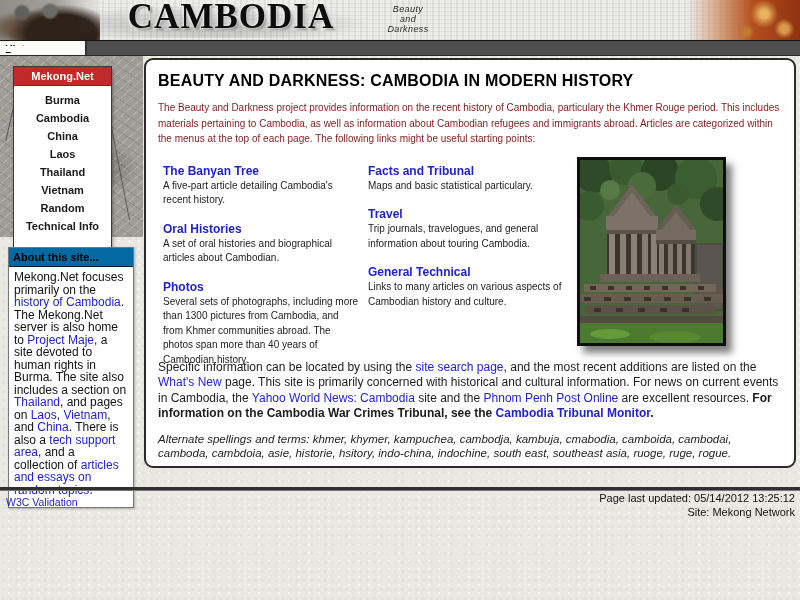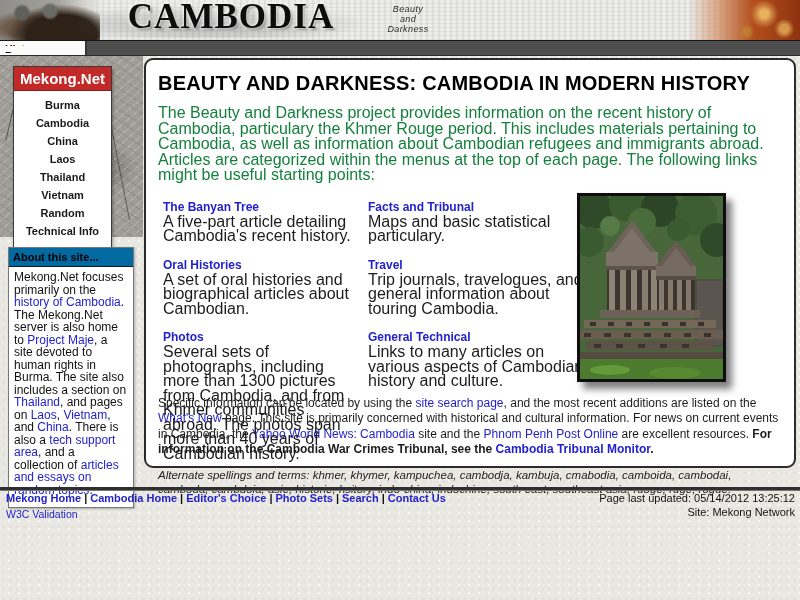--- a/index.html
+++ b/index.html
@@ -88,21 +88,21 @@
   }
   .stone-texture::after {
     content:""; position:absolute; left:120px; top:70px; width:1px; height:95px;
     background:rgba(35,35,35,0.5); transform:rotate(-11deg);
   }
   .menu-box {
     position:absolute; left:13px; top:66px; width:97px;
     background:#fff; border:1px solid #3a3a3a; box-shadow:1px 2px 3px rgba(0,0,0,0.35);
   }
   .menu-head {
-    background:#c12a28; color:#fff; font-weight:bold; font-size:15px;
+    background:#c12a28; color:#fff; font-weight:bold; font-size:11px;
     text-align:center; padding:3px 0; border-bottom:1px solid #8a1d1b;
   }
   .menu-list { padding:5px 0 20px; }
   .menu-item {
     display:block; text-align:center; font-weight:bold; font-size:11px;
     color:#1a1a1a; line-height:18px;
   }
   .about-box {
     position:absolute; left:8px; top:247px; width:124px;
     background:#fff; border:1px solid #777; box-shadow:1px 1px 2px rgba(0,0,0,0.25);
@@ -112,29 +112,29 @@
     padding:3px 4px; border-bottom:1px solid #0f172a;
   }
   .about-body { padding:4px 5px 11px; font-size:12px; line-height:12.5px; color:#111; }
 
   
   #panel {
     position:absolute; left:144px; top:58px; width:652px; height:410px;
     box-sizing:border-box; background:#fff; border:2px solid #2b2b2b; border-radius:9px;
   }
   #panel h1 {
-    font-size:20px; margin:12px 12px 10px; letter-spacing:0.2px; color:#000;
-  }
-  .intro { font-size:16px; line-height:15.5px; margin:0 12px 14px; color:#15803d; }
+    font-size:16px; margin:12px 12px 10px; letter-spacing:0.2px; color:#000;
+  }
+  .intro { font-size:10px; line-height:15.5px; margin:0 12px 14px; color:#7f1d1d; }
   .cols { position:relative; margin:0 12px 0 17px; height:199px; }
   .col-left  { position:absolute; left:0;   top:0; width:197px; }
   .col-right { position:absolute; left:205px; top:0; width:218px; }
   .link-sec { margin-bottom:11px; }
   .sec-title { display:inline-block; font-size:12px; font-weight:bold; margin-bottom:1px; }
-  .sec-desc { font-size:16px; line-height:14.5px; color:#1c1c1c; }
+  .sec-desc { font-size:10px; line-height:14.5px; color:#1c1c1c; }
   .temple {
     position:absolute; left:414px; top:-4px; width:143px; height:183px; margin:0;
     border:3px solid #0e0e0e; box-shadow:6px 7px 7px rgba(0,0,0,0.5);
   }
   .temple svg { display:block; }
   .search-para { font-size:12px; line-height:15.5px; margin:0 12px 10px; color:#1c1c1c; }
   .alt-terms { font-style:italic; font-size:11.5px; line-height:14px; margin:0 12px; color:#222; }
 
   
   .footer-rule {
@@ -302,23 +302,20 @@
       </figure>
     </div>
 
     <p class="search-para">Specific information can be located by using the <a href="#" class="lnk">site search page</a>, and the most recent additions are listed on the <a href="#" class="lnk">What's New</a> page. This site is primarily concerned with historical and cultural information. For news on current events in Cambodia, the <a href="#" class="lnk">Yahoo World News: Cambodia</a> site and the <a href="#" class="lnk">Phnom Penh Post Online</a> are excellent resources. <span class="bold">For information on the Cambodia War Crimes Tribunal, see the </span><a href="#" class="lnk bold">Cambodia Tribunal Monitor</a><span class="bold">.</span></p>
     <p class="alt-terms">Alternate spellings and terms: khmer, khymer, kampuchea, cambodja, kambuja, cmabodia, camboida, cambodai, camboda, cambdoia, asie, historie, hsitory, indo-china, indochine, south east, southeast asia, ruoge, ruge, rogue.</p>
   </main>
 
   <div class="footer-rule"></div>
   <footer>
     <div class="f-left">
-      <div class="f-links">
-        <a href="#" class="lnk">Mekong Home</a><span class="sep">|</span><a href="#" class="lnk">Cambodia Home</a><span class="sep">|</span><a href="#" class="lnk">Editor's Choice</a><span class="sep">|</span><a href="#" class="lnk">Photo Sets</a><span class="sep">|</span><a href="#" class="lnk">Search</a><span class="sep">|</span><a href="#" class="lnk">Contact Us</a>
-      </div>
       <a href="#" class="f-w3c">W3C Validation</a>
     </div>
     <div class="f-right">
       <div>Page last updated: 05/14/2012 13:25:12</div>
       <div>Site: Mekong Network</div>
     </div>
   </footer>
 
 </div>
 

